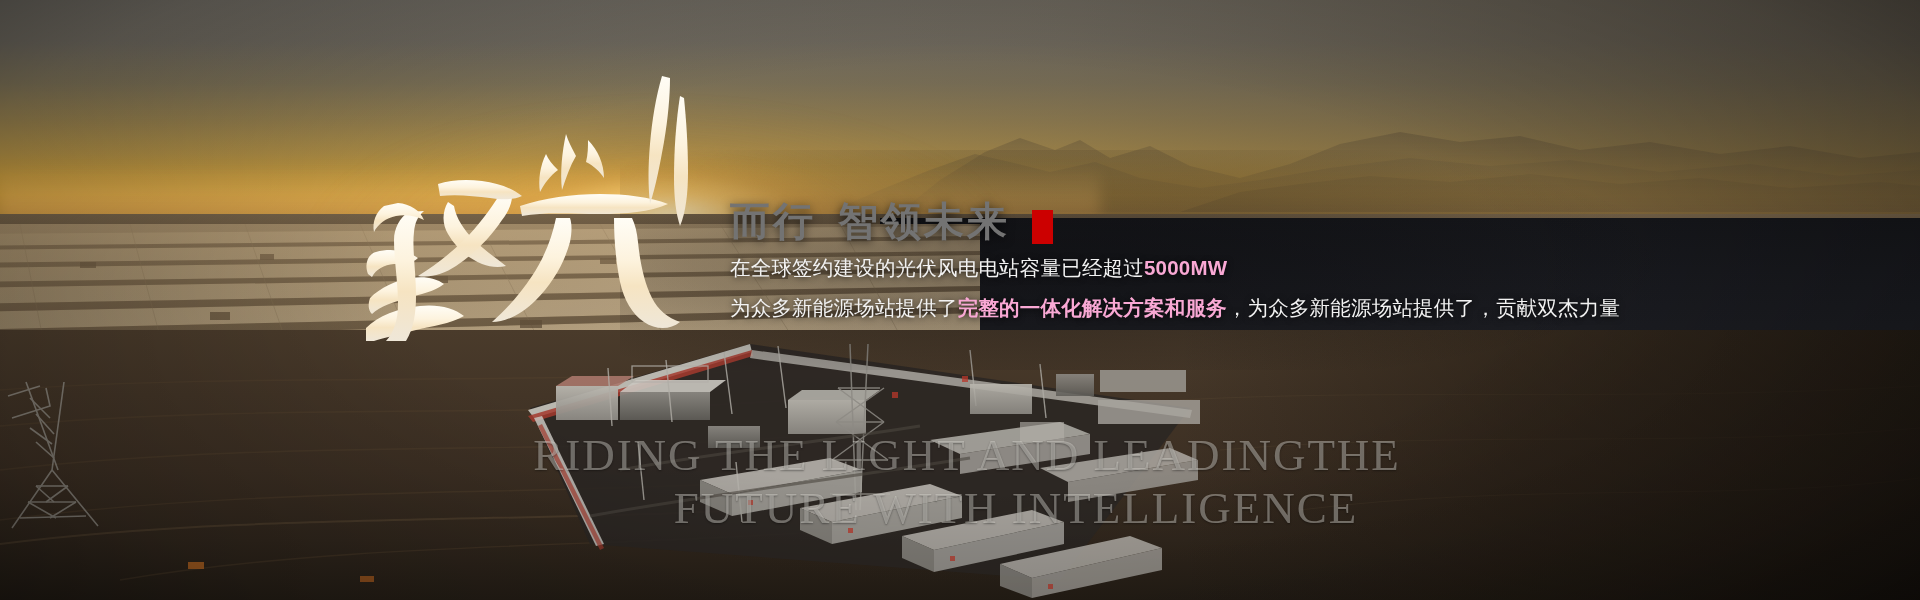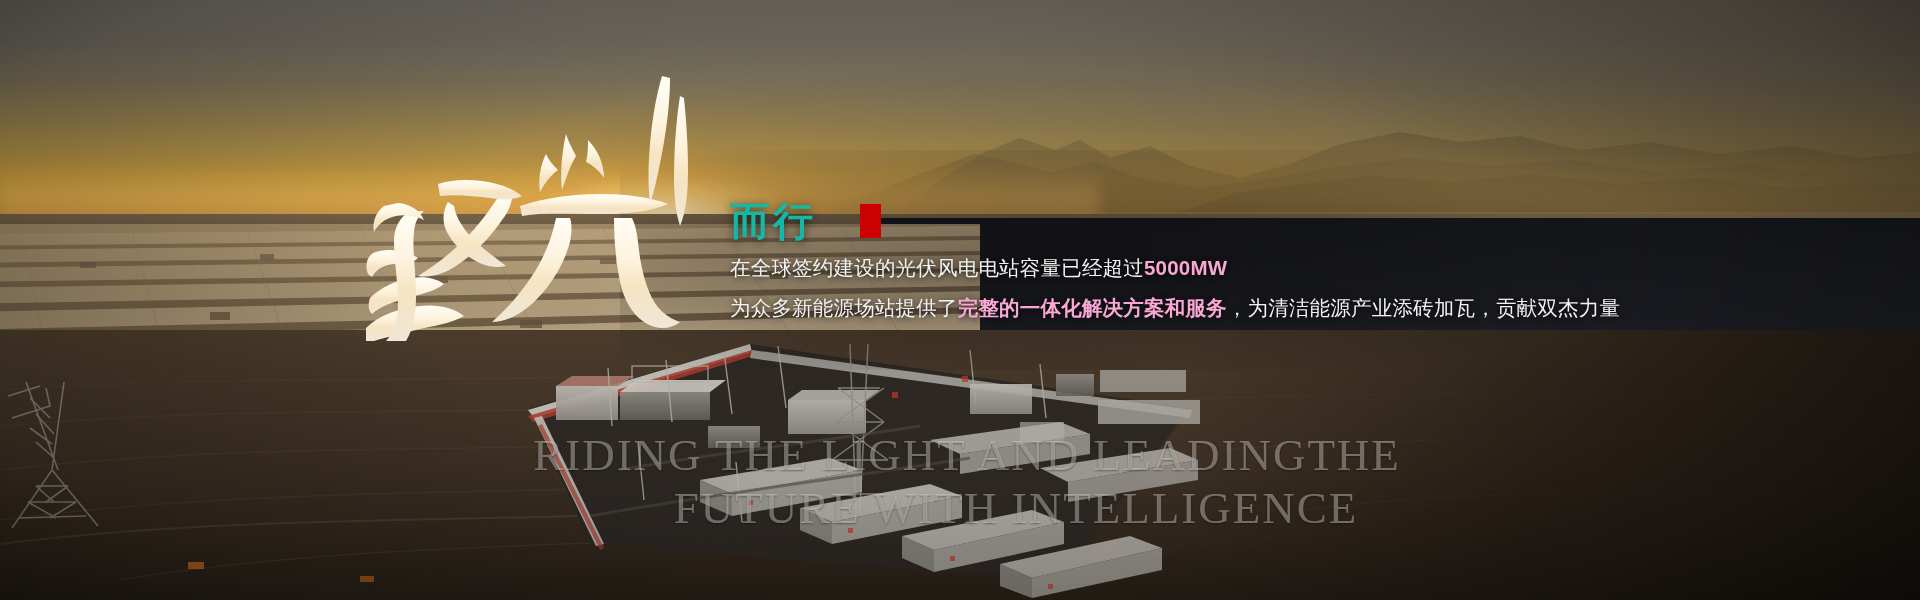--- a/index.html
+++ b/index.html
@@ -223,27 +223,27 @@
   
   .copy {
     position: absolute;
     left: 730px;
     top: 198px;
     width: 960px;
   }
   .headline {
     font-size: 40px;
     font-weight: 700;
-    color: #14b8a6;
+    color: #737373;
     letter-spacing: 3px;
     line-height: 1.15;
     white-space: nowrap;
     text-shadow: 0 2px 10px rgba(0,0,0,0.65);
     display: flex;
-    align-items: center;
+    align-items: flex-end;
   }
   .headline .hl-a { margin-right: 22px; }
   .red-block {
     display: inline-block;
     width: 21px;
     height: 34px;
     background: #cc0000;
     margin-left: 22px;
     flex: none;
   }
@@ -617,29 +617,30 @@
       <path d="M312,10 C306,30 302,54 300,78 C298,100 298,120 300,138
                C306,120 310,98 314,76 C318,52 320,30 320,12 Z"></path>
       <path d="M330,30 C326,56 324,84 324,112 C324,132 326,148 330,160
                C336,146 338,126 338,106 C338,78 336,52 334,32 Z"></path>
     </g>
   </svg>
 
   <div class="copy">
     <div class="headline">
       <span class="hl-a">而行</span>
+      <span class="hl-b">智领未来</span>
       <span class="red-block"></span>
     </div>
 
     <div class="sub">
       <span>在全球签约建设的光伏风电电站容量已经超过</span><b>5000MW</b>
     </div>
 
     <div class="sub">
-      <span>为众多新能源场站提供了</span><b>完整的一体化解决方案和服务</b><span>，为清洁能源产业添砖加瓦，贡献双杰力量</span>
+      <span>为众多新能源场站提供了</span><b>完整的一体化解决方案和服务</b><span>，为众多新能源场站提供了，贡献双杰力量</span>
     </div>
   </div>
 
   <div class="eng">
     <div class="eng-line eng-line-1">RIDING THE LIGHT AND LEADINGTHE</div>
     <div class="eng-line eng-line-2">FUTURE WITH INTELLIGENCE</div>
   </div>
 
 </div>
 

